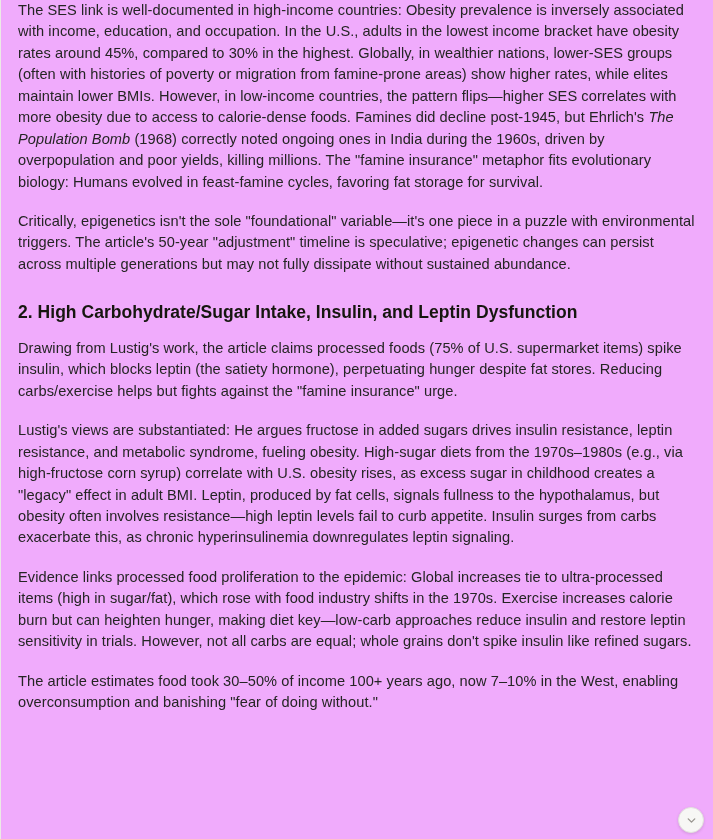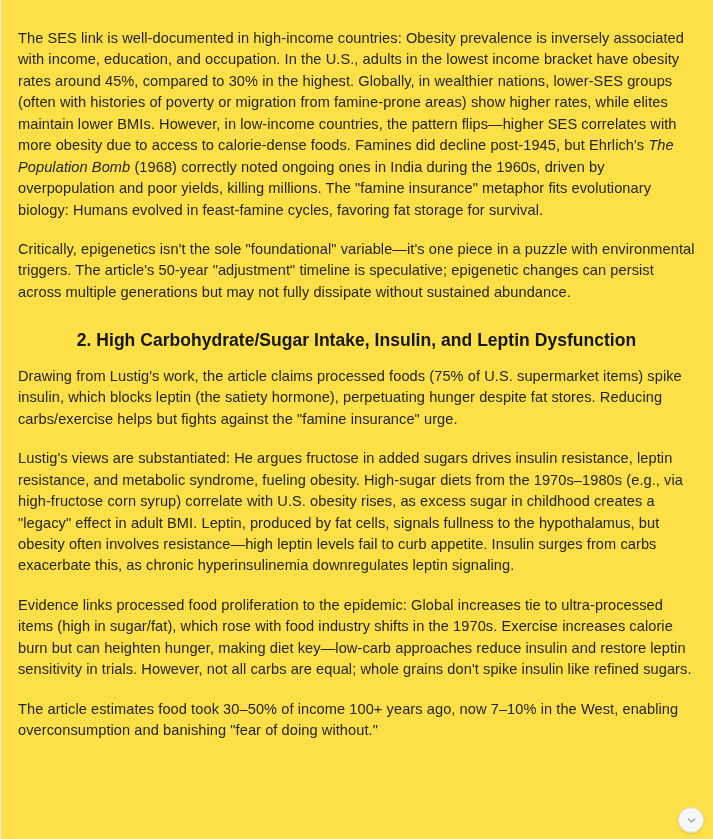--- a/index.html
+++ b/index.html
@@ -12,41 +12,40 @@
     width: 713px;
     height: 839px;
     overflow: hidden;
     font-family: "Liberation Sans", sans-serif;
     color: #1f1f1e;
     position: relative;
   }
   .page {
     width: 713px;
     height: 839px;
-    background: #fde047;
-    padding: 28px 18px 0 18px;
+    background: #f0abfc;
+    padding: 0 18px 0 18px;
     position: relative;
     overflow: hidden;
   }
   p {
     margin: 0 0 18px 0;
     font-size: 14.6px;
     line-height: 1.47;
     color: #252524;
     letter-spacing: 0.005em;
   }
   p:last-child { margin-bottom: 12px; }
   h2 {
     font-size: 17.5px;
     line-height: 1.35;
     margin: 26px 0 13px 0;
     font-weight: bold;
     color: #16160f;
     letter-spacing: 0.002em;
-    text-align: center;
   }
   .italic { font-style: italic; }
   .scroll-hint {
     position: absolute;
     right: 9px;
     bottom: 6px;
     width: 26px;
     height: 26px;
     border-radius: 50%;
     background: #f7f7f5;

